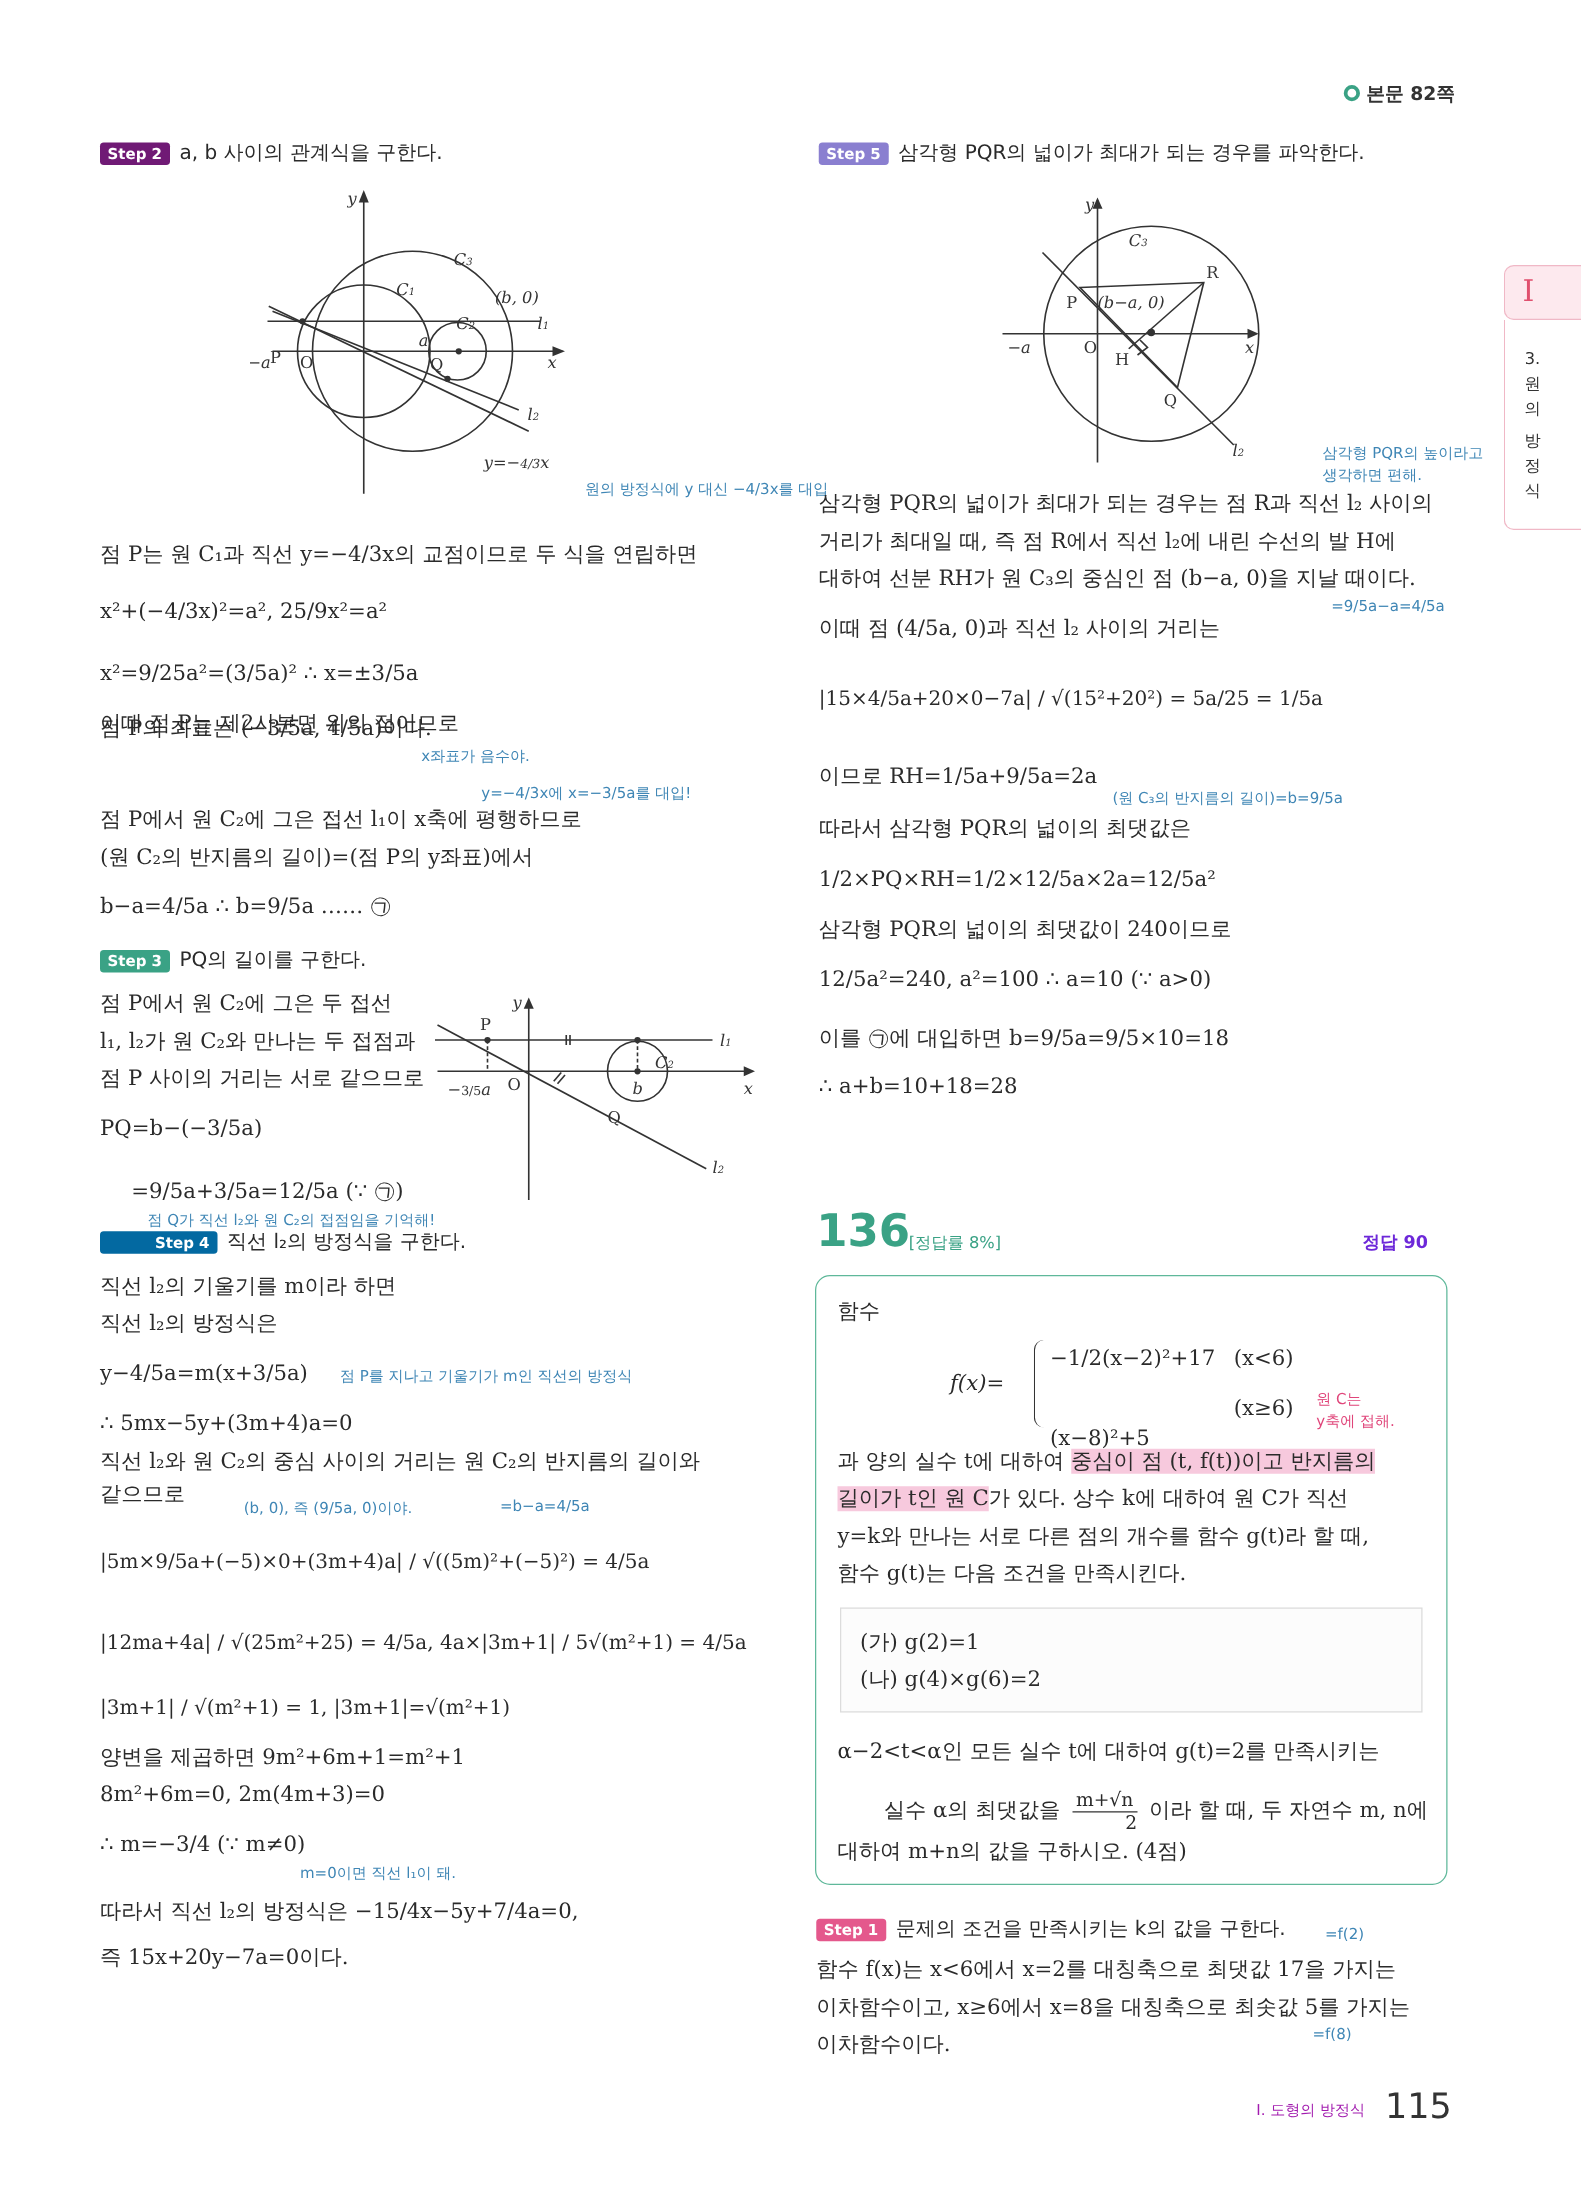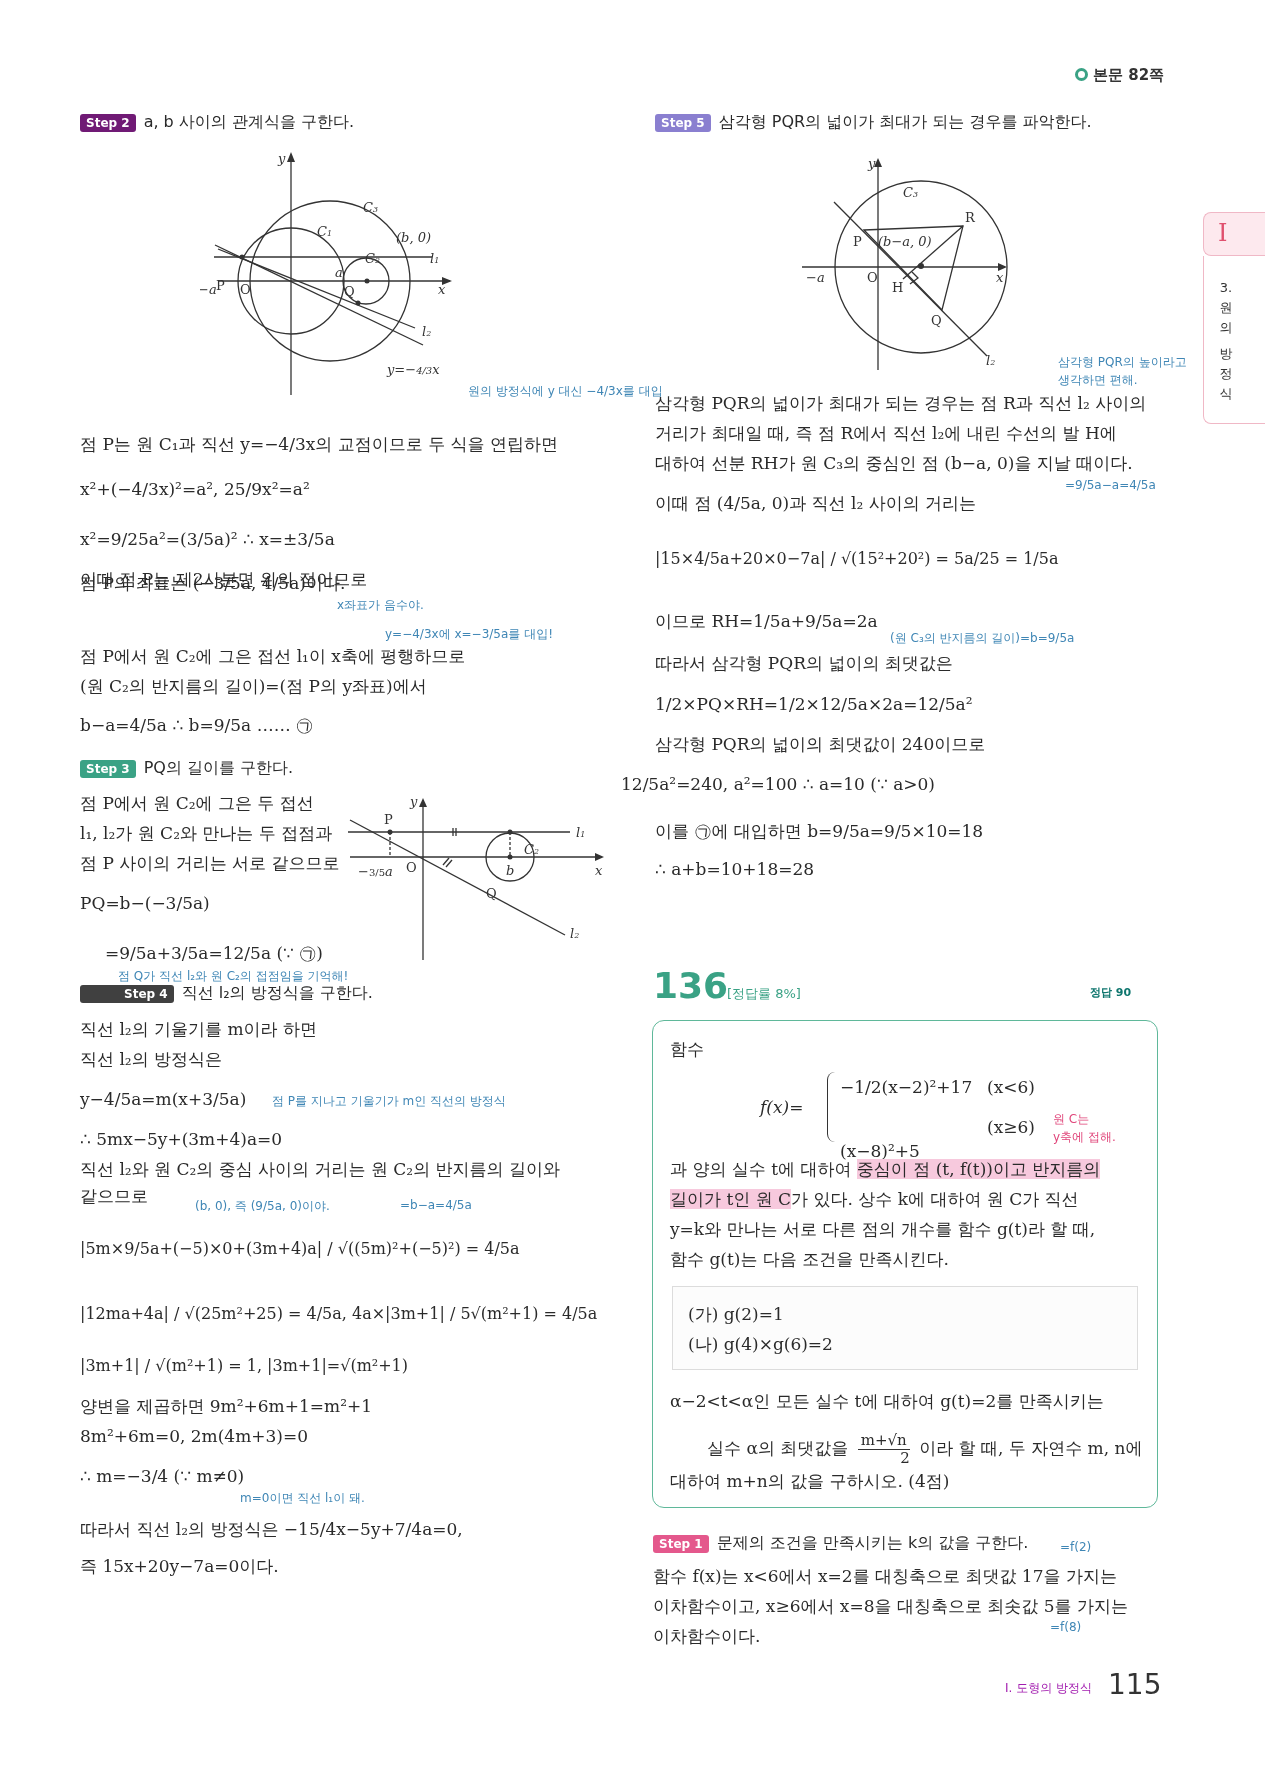--- a/index.html
+++ b/index.html
@@ -130,21 +130,21 @@
     <text x="18" y="86">−<tspan font-size="10">3/5</tspan><tspan font-style="italic">a</tspan></text>
     <text x="66" y="82">O</text>
     <text x="166" y="85" font-style="italic">b</text>
     <text x="255" y="85" font-style="italic">x</text>
     <text x="146" y="108">Q</text>
     <text x="230" y="148" font-style="italic">l<tspan font-size="8">2</tspan></text>
   </g>
 </svg>
 
 <div class="step-title" style="left:80px;top:983px;">
-  <span class="badge" style="background:#404040;padding-left:44px;">Step 4</span><span>직선 l₂의 방정식을 구한다.</span>
+  <span class="badge" style="background:#0369a1;padding-left:44px;">Step 4</span><span>직선 l₂의 방정식을 구한다.</span>
 </div>
 <div class="line" style="left:80px;top:1018px;">직선 l₂의 기울기를 m이라 하면</div>
 <div class="line" style="left:80px;top:1048px;">직선 l₂의 방정식은</div>
 <div class="line" style="left:80px;top:1088px;">y−4/5a=m(x+3/5a)</div>
 <div class="note" style="left:272px;top:1093px;">점 P를 지나고 기울기가 m인 직선의 방정식</div>
 <div class="line" style="left:80px;top:1128px;">∴ 5mx−5y+(3m+4)a=0</div>
 <div class="line" style="left:80px;top:1158px;">직선 l₂와 원 C₂의 중심 사이의 거리는 원 C₂의 반지름의 길이와</div>
 <div class="line" style="left:80px;top:1185px;">같으므로</div>
 <div class="note" style="left:195px;top:1198px;">(b, 0), 즉 (9/5a, 0)이야.</div>
 <div class="note" style="left:400px;top:1198px;">=b−a=4/5a</div>
@@ -199,27 +199,27 @@
 <div class="line" style="left:655px;top:422px;">거리가 최대일 때, 즉 점 R에서 직선 l₂에 내린 수선의 발 H에</div>
 <div class="line" style="left:655px;top:452px;">대하여 선분 RH가 원 C₃의 중심인 점 (b−a, 0)을 지날 때이다.</div>
 <div class="note" style="left:1065px;top:478px;">=9/5a−a=4/5a</div>
 <div class="line" style="left:655px;top:492px;">이때 점 (4/5a, 0)과 직선 l₂ 사이의 거리는</div>
 <div class="line" style="left:655px;top:548px;font-size:16px;">|15×4/5a+20×0−7a| / √(15²+20²) = 5a/25 = 1/5a</div>
 <div class="line" style="left:655px;top:610px;">이므로 RH=1/5a+9/5a=2a</div>
 <div class="note" style="left:890px;top:630px;">(원 C₃의 반지름의 길이)=b=9/5a</div>
 <div class="line" style="left:655px;top:652px;">따라서 삼각형 PQR의 넓이의 최댓값은</div>
 <div class="line" style="left:655px;top:693px;">1/2×PQ×RH=1/2×12/5a×2a=12/5a²</div>
 <div class="line" style="left:655px;top:733px;">삼각형 PQR의 넓이의 최댓값이 240이므로</div>
-<div class="line" style="left:621px;top:773px;">12/5a²=240, a²=100    ∴ a=10 (∵ a&gt;0)</div>
+<div class="line" style="left:655px;top:773px;">12/5a²=240, a²=100    ∴ a=10 (∵ a&gt;0)</div>
 <div class="line" style="left:655px;top:820px;">이를 ㉠에 대입하면 b=9/5a=9/5×10=18</div>
 <div class="line" style="left:655px;top:858px;">∴ a+b=10+18=28</div>
 
 <div class="abs sans" style="left:653px;top:965px;font-size:36px;font-weight:bold;color:#3aa285;">136</div>
 <div class="abs sans" style="left:727px;top:985px;font-size:13px;color:#3aa285;">[정답률 8%]</div>
-<div class="abs sans" style="left:1090px;top:985px;font-size:11px;font-weight:bold;color:#0f766e;">정답 90</div>
+<div class="abs sans" style="left:1090px;top:985px;font-size:14px;font-weight:bold;color:#6d28d9;">정답 90</div>
 
 <div class="problem-box"></div>
 <div class="line" style="left:670px;top:1038px;font-family:'DejaVu Sans',sans-serif;">함수</div>
 
 <div class="abs" style="left:755px;top:1068px;width:330px;height:80px;">
   <div class="line" style="left:5px;top:28px;font-style:italic;">f(x)=</div>
   <div class="abs" style="left:72px;top:4px;width:10px;height:70px;border-left:1.5px solid #333;border-radius:8px 0 0 8px;"></div>
   <div class="line" style="left:85px;top:8px;">−1/2(x−2)²+17</div>
   <div class="line" style="left:232px;top:8px;">(x&lt;6)</div>
   <div class="line" style="left:85px;top:60px;margin-top:12px;">(x−8)²+5</div>

